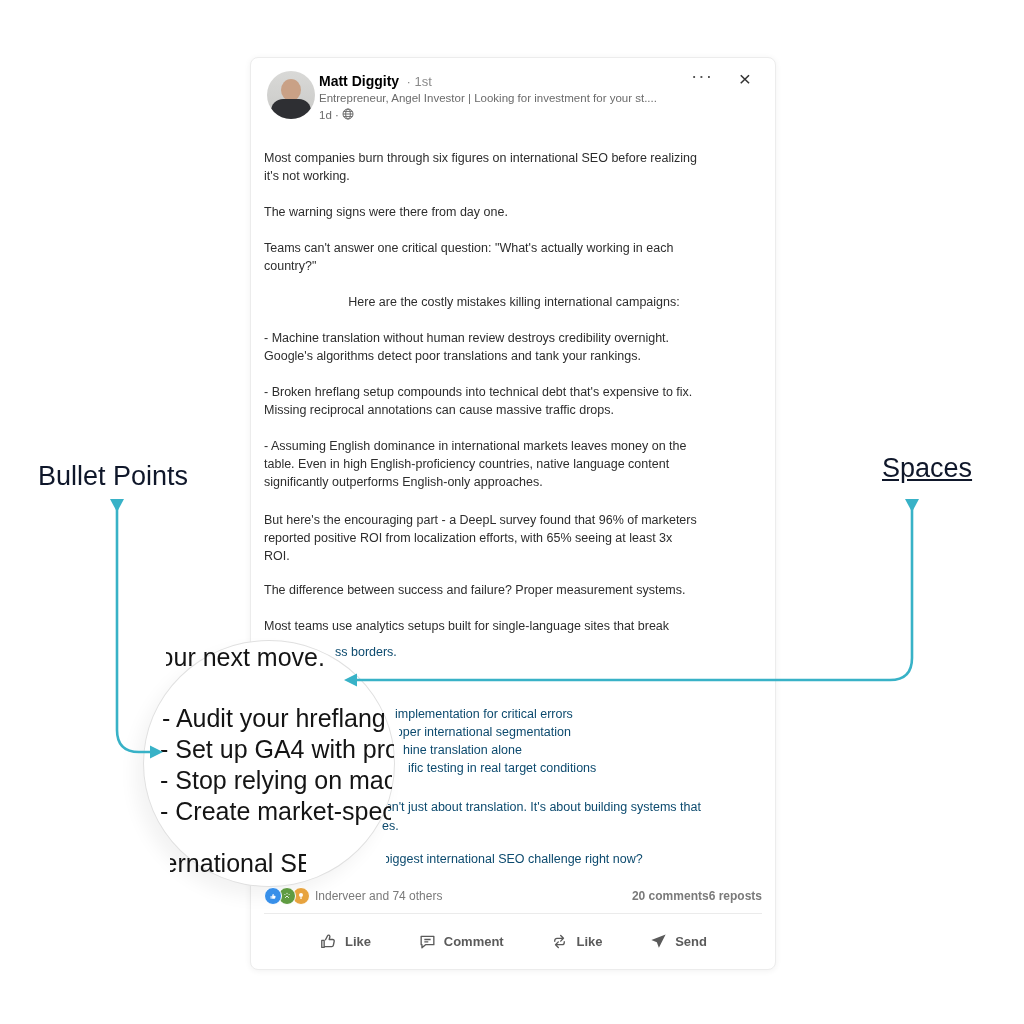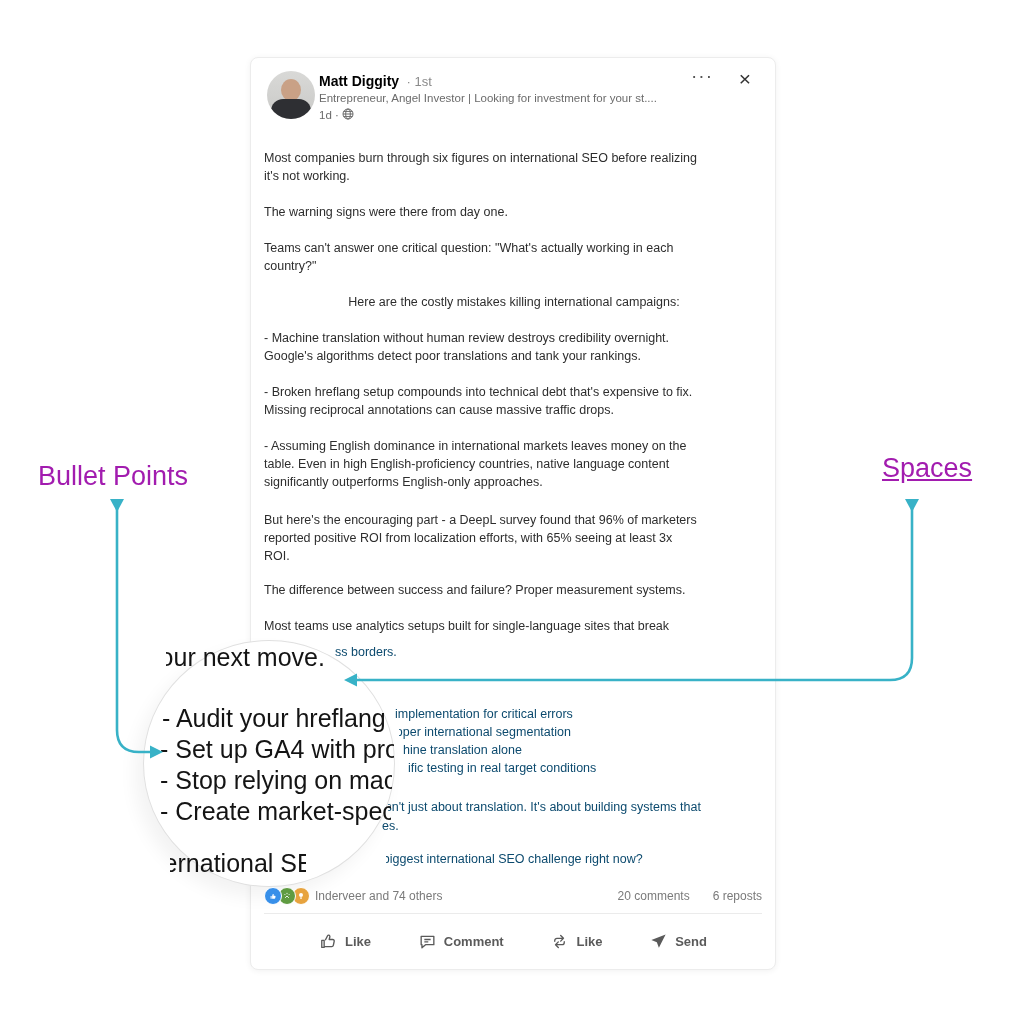--- a/index.html
+++ b/index.html
@@ -27,21 +27,21 @@
   .paras p:nth-of-type(3){top:181px;} .paras p:nth-of-type(4){top:235px;text-align:center;}
   .paras p:nth-of-type(5){top:271px;} .paras p:nth-of-type(6){top:325px;}
   .paras p:nth-of-type(7){top:379px;} .paras p:nth-of-type(8){top:453px;}
   .paras p:nth-of-type(9){top:523px;} .paras p:nth-of-type(10){top:559px;}
   
   .social{position:absolute;left:13px;right:13px;top:827px;height:22px;display:flex;align-items:center;font-size:12px;color:#7a7a7a;}
   .badges{display:flex;margin-right:5px;}
   .badge{width:16px;height:16px;border-radius:50%;border:1.5px solid #fff;display:flex;align-items:center;justify-content:center;}
   .badge + .badge{margin-left:-4px;}
   .b-like{background:#378fe9;z-index:3;} .b-celebrate{background:#5f9b41;z-index:2;} .b-insightful{background:#e7a33e;z-index:1;}
-  .counts{margin-left:auto;display:flex;gap:23px;}
+  .counts{margin-left:auto;display:flex;gap:0;font-weight:bold;}
   .counts span{cursor:pointer;}
   .divider{position:absolute;left:13px;right:13px;top:855px;border-top:1px solid #ebebeb;}
   .actions{position:absolute;left:0;right:0;top:860px;height:46px;display:flex;align-items:center;
            justify-content:space-between;padding:0 62px;}
   .action{display:flex;align-items:center;gap:7px;font-size:13px;font-weight:700;color:#5a5a5a;cursor:pointer;background:none;border:none;font-family:inherit;}
   .action svg{display:block;}
   
   .magnifier{position:absolute;left:143px;top:640px;width:250px;height:245px;border-radius:50%;
              background:#fff;border:1px solid #e0e0e0;box-shadow:-8px 10px 18px rgba(0,0,0,.05);}
   .mag-lines{position:absolute;inset:0;pointer-events:none;padding-left:46px;}
@@ -62,21 +62,21 @@
   .frag{position:absolute;font-size:12.5px;line-height:18px;color:#0c4a6e;white-space:nowrap;}
   .frags div:nth-of-type(1){left:335px;top:643px;}
   .frags div:nth-of-type(2){left:395px;top:705px;}
   .frags div:nth-of-type(3){left:399px;top:723px;}
   .frags div:nth-of-type(4){left:403px;top:741px;}
   .frags div:nth-of-type(5){left:408px;top:759px;}
   .frags div:nth-of-type(6){left:388px;top:798px;}
   .frags div:nth-of-type(7){left:382px;top:817px;}
   .frags div:nth-of-type(8){left:386px;top:850px;}
   
-  .ann-label{position:absolute;font-size:27px;font-weight:500;color:#a21caf;white-space:nowrap;}
+  .ann-label{position:absolute;font-size:27px;font-weight:500;color:#0f172a;white-space:nowrap;}
   .ann-left{left:38px;top:461px;}
   .ann-right{left:882px;top:453px;text-decoration:underline;}
   .arrows{position:absolute;inset:0;pointer-events:none;}
 </style>
 </head>
 <body>
 
 <div class="page">
 
   <div class="card">

